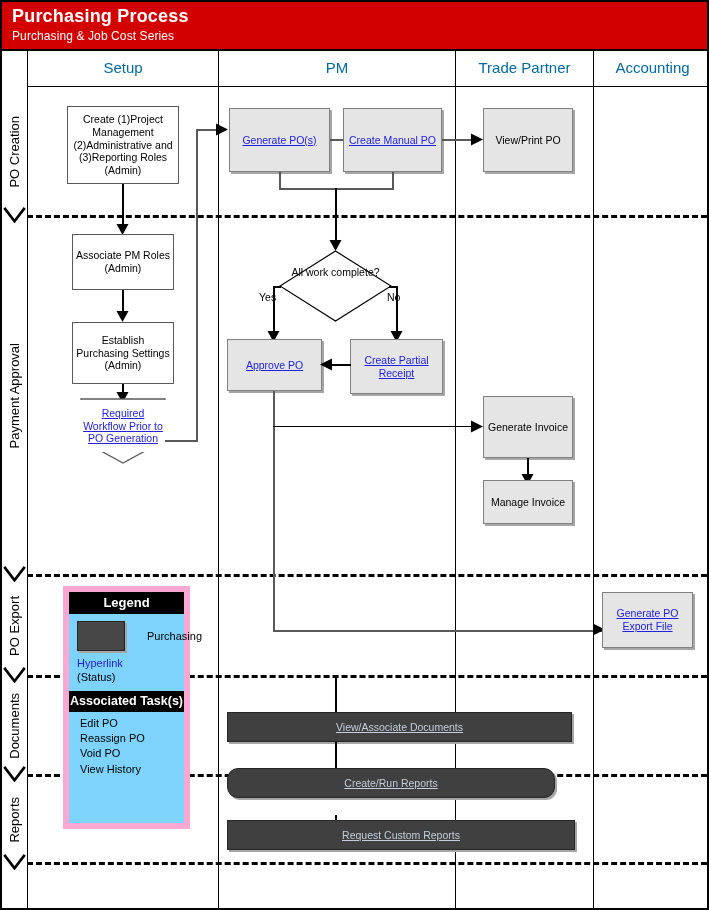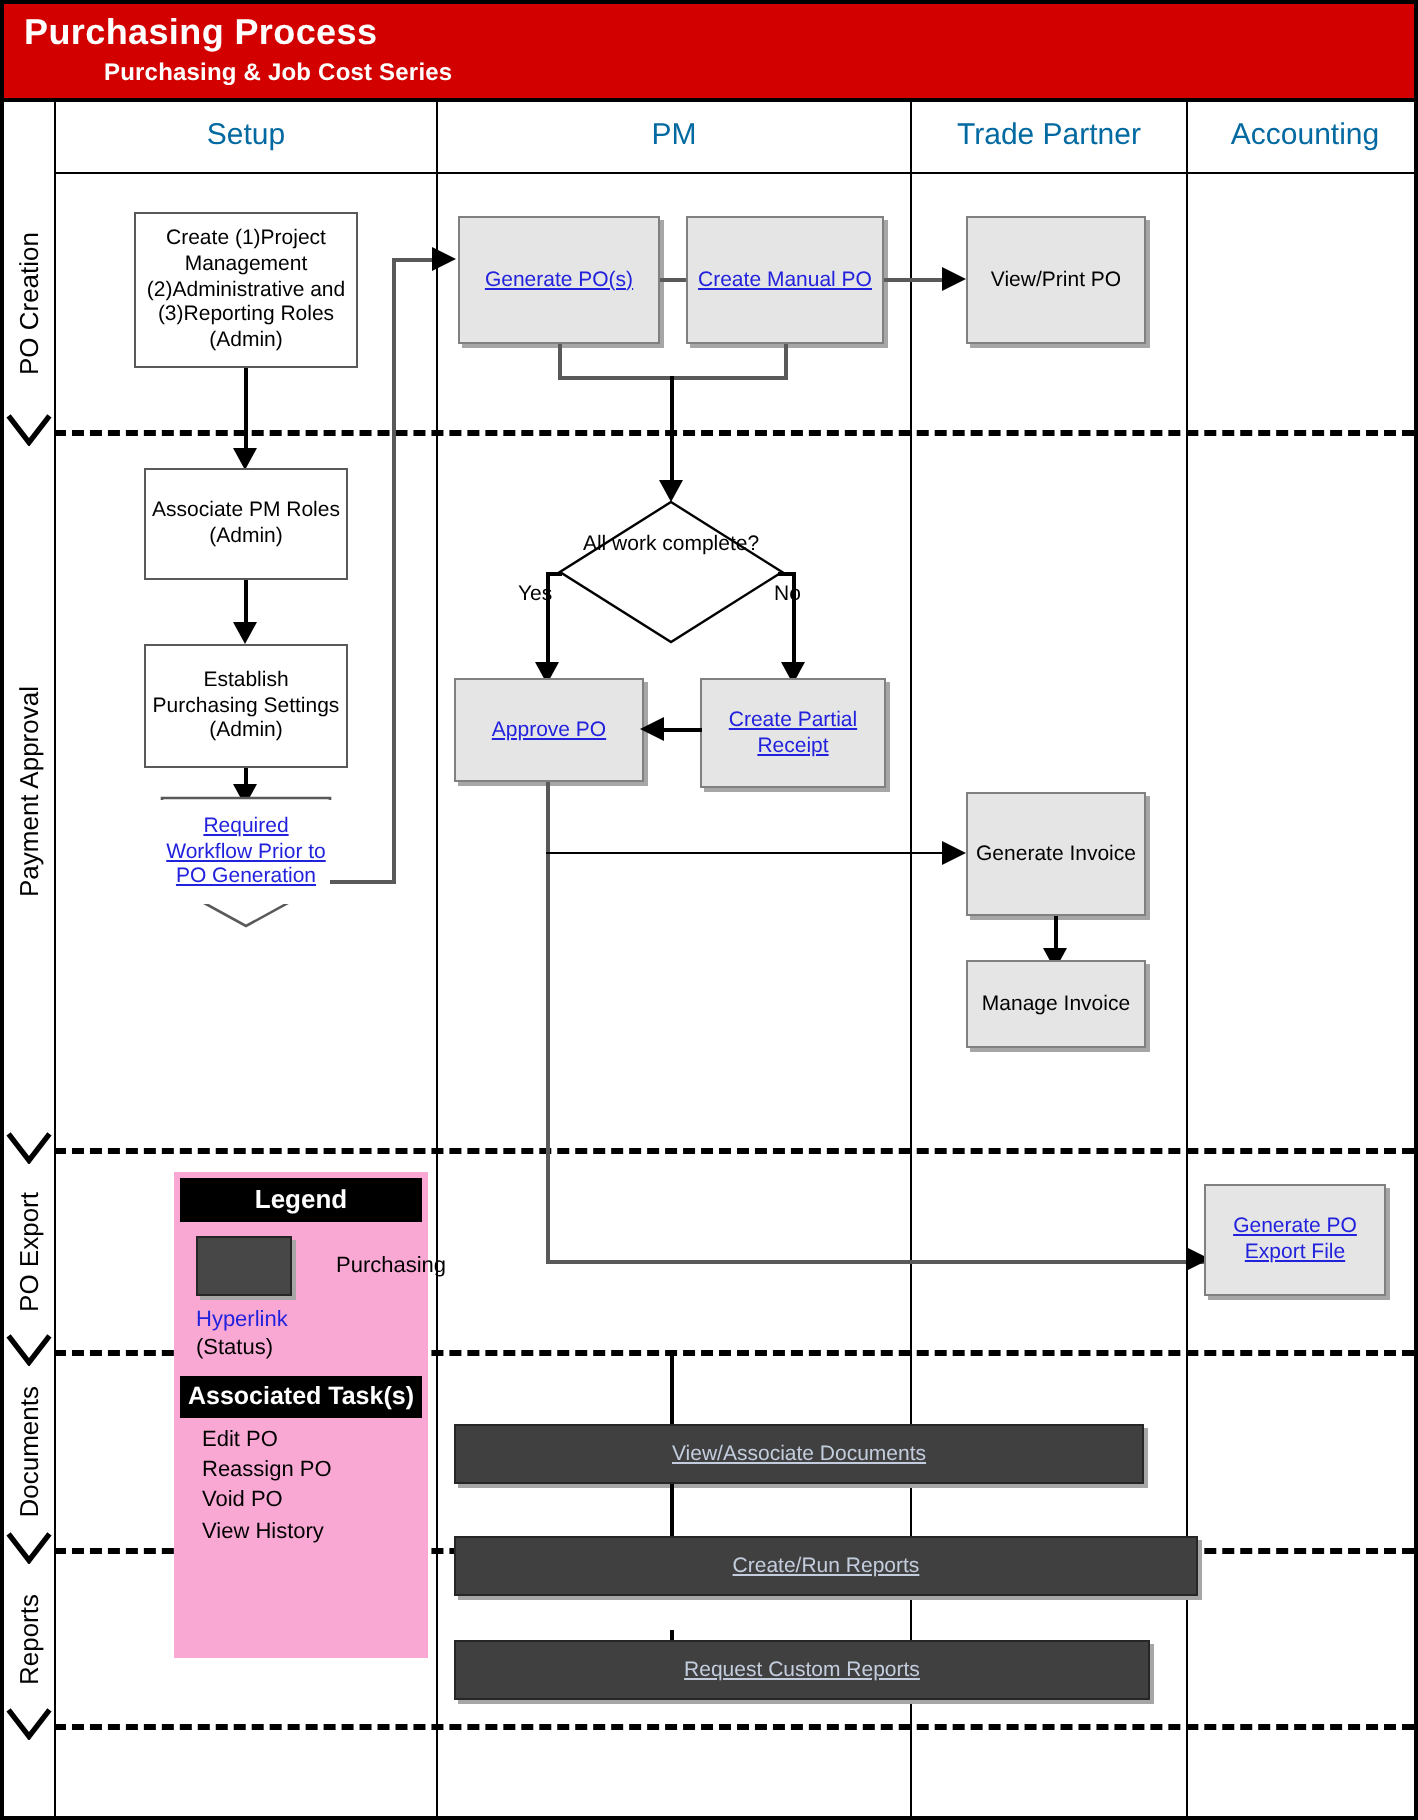--- a/index.html
+++ b/index.html
@@ -12,21 +12,21 @@
   #banner{
     position:absolute;left:0;top:0;width:709px;height:47px;
     background:#d30000;box-sizing:border-box;
   }
   #banner .t1{
     position:absolute;left:10px;top:4px;color:#fff;
     font-size:18px;font-weight:bold;letter-spacing:.2px;
   }
   #banner .t2{
     position:absolute;left:10px;top:27px;color:#fff;
-    font-size:12px;font-weight:bold;letter-spacing:.1px;margin-left:40px;
+    font-size:12px;font-weight:normal;letter-spacing:.1px;
   }
   
   .vline{position:absolute;background:#000;width:1px;}
   .hline{position:absolute;background:#000;height:1px;}
   .dash{
     position:absolute;left:25px;right:0;height:0;
     border-top:3px dashed #000;
   }
   
   .colhead{
@@ -75,21 +75,21 @@
   
   .diamond{position:absolute;}
   
   .conn{position:absolute;background:#000;}
   .connw{position:absolute;background:#595959;}
   .edgelbl{position:absolute;font-size:10.5px;color:#000;}
   svg.arrow{position:absolute;overflow:visible;}
   
   #legend{
     position:absolute;box-sizing:border-box;
-    border:3px solid #f9a8d4;background:#f9a8d4;margin-left:24px;
+    border:6px solid #f9a8d4;background:#7dd3fc;
   }
   .lg-title{
     background:#000;color:#fff;font-weight:bold;font-size:13px;
     text-align:center;padding:3px 0 4px 0;
   }
   .lg-body{padding:7px 8px 4px 8px;}
   .lg-row{display:flex;align-items:center;margin-bottom:6px;}
   .sw-fill{
     width:46px;height:28px;background:#474747;border:1px solid #262626;
     box-shadow:2px 2px 0 #a6a6a6;margin-right:22px;flex:none;
@@ -302,21 +302,21 @@
   <div class="box fill" style="left:600px;top:590px;width:91px;height:56px;">
     <span class="lnk">Generate PO Export File</span>
   </div>
 
   <div class="conn" style="left:333px;top:673px;width:1.5px;height:37px;"></div>
   <div class="box dark" style="left:225px;top:710px;width:345px;height:30px;">
     <span class="darklnk">View/Associate Documents</span>
   </div>
 
   <div class="conn" style="left:333px;top:740px;width:1.5px;height:44px;"></div>
-  <div class="box dark" style="left:225px;top:766px;width:372px;height:30px;">
+  <div class="box dark" style="left:225px;top:766px;width:328px;height:30px;border-radius:11px;">
     <span class="darklnk">Create/Run Reports</span>
   </div>
 
   <div class="conn" style="left:333px;top:813px;width:1.5px;height:6px;"></div>
   <div class="box dark" style="left:225px;top:818px;width:348px;height:30px;">
     <span class="darklnk">Request Custom Reports</span>
   </div>
 
   <div id="legend" style="left:61px;top:584px;width:127px;height:243px;">
     <div class="lg-title">Legend</div>

